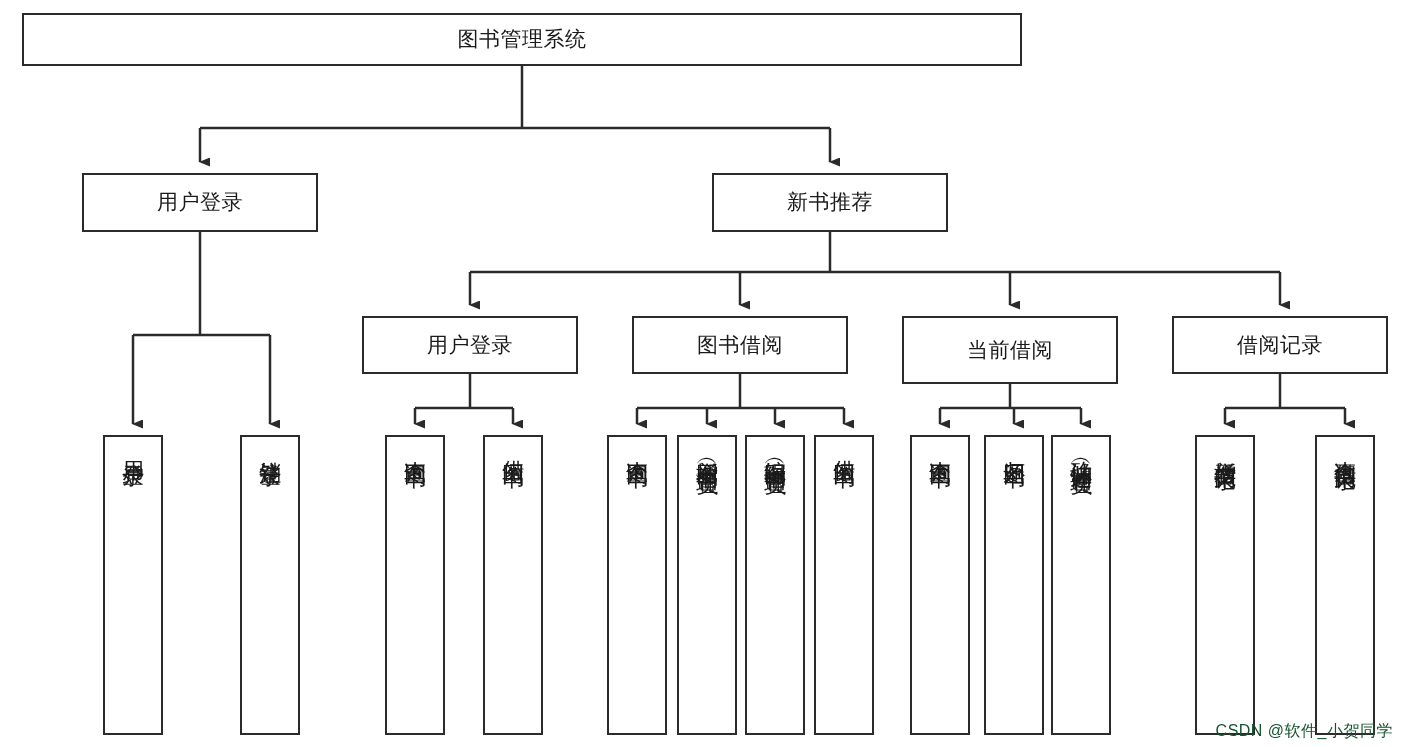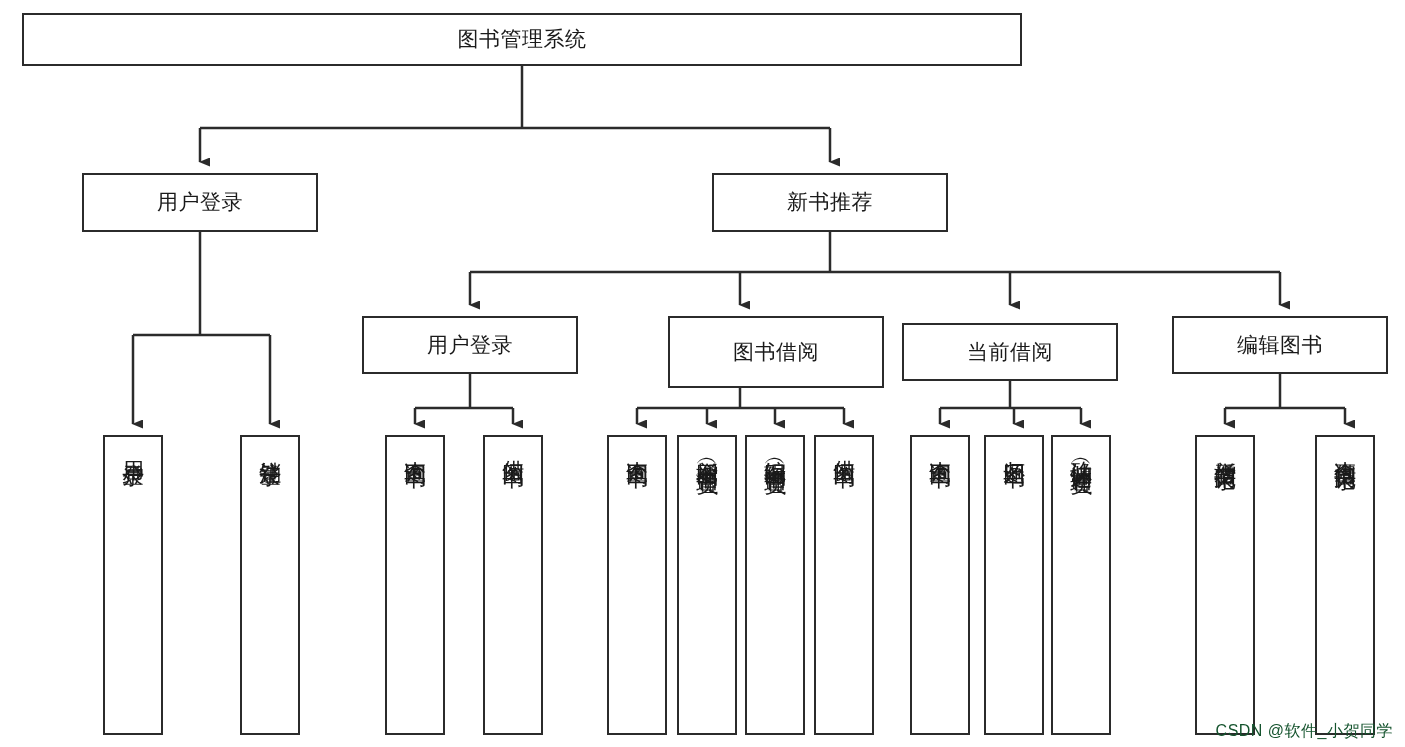--- a/index.html
+++ b/index.html
@@ -124,28 +124,28 @@
       </div>
       <div class="node horizontal" style="left: 82px; top: 173px; width: 236px; height: 59px;">
         <span class="node-label">用户登录</span>
       </div>
       <div class="node horizontal" style="left: 712px; top: 173px; width: 236px; height: 59px;">
         <span class="node-label">新书推荐</span>
       </div>
       <div class="node horizontal" style="left: 362px; top: 316px; width: 216px; height: 58px;">
         <span class="node-label">用户登录</span>
       </div>
-      <div class="node horizontal" style="left: 632px; top: 316px; width: 216px; height: 72px; margin-left: 36px;">
+      <div class="node horizontal" style="left: 632px; top: 316px; width: 216px; height: 58px;">
         <span class="node-label">图书借阅</span>
       </div>
-      <div class="node horizontal" style="left: 902px; top: 316px; width: 216px; height: 58px; margin-top: 7px;">
+      <div class="node horizontal" style="left: 902px; top: 316px; width: 216px; height: 68px;">
         <span class="node-label">当前借阅</span>
       </div>
       <div class="node horizontal" style="left: 1172px; top: 316px; width: 216px; height: 58px;">
-        <span class="node-label">编辑图书</span>
+        <span class="node-label">借阅记录</span>
       </div>
       <div class="node vertical" style="left: 103px; top: 435px; width: 60px; height: 300px;">
         <span class="node-label">用户登录</span>
       </div>
       <div class="node vertical" style="left: 240px; top: 435px; width: 60px; height: 300px;">
         <span class="node-label">注销登录</span>
       </div>
       <div class="node vertical" style="left: 385px; top: 435px; width: 60px; height: 300px;">
         <span class="node-label">查询图书</span>
       </div>

